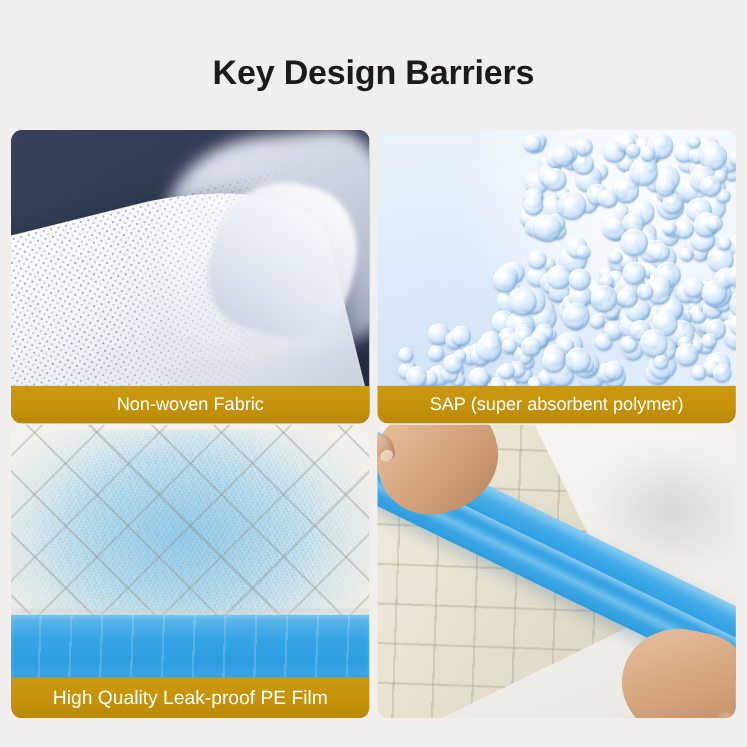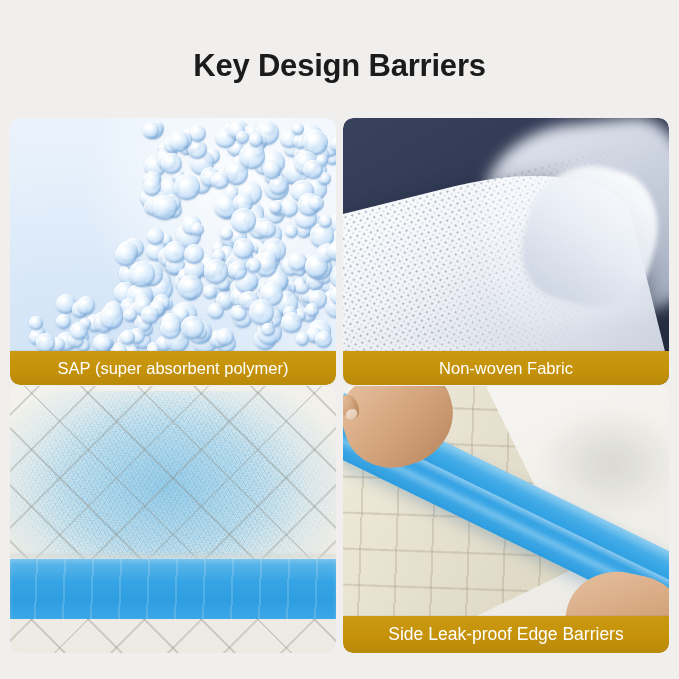--- a/index.html
+++ b/index.html
@@ -372,20 +372,33 @@
   }
 </style>
 </head>
 <body>
 
 <div class="page">
 
   <div class="page-title">Key Design Barriers</div>
 
   <div class="grid">
+
+    <div class="card card-top">
+      <div class="photo">
+        <div class="nw-bg"></div>
+        <div class="nw-blur-sheet"></div>
+        <div class="nw-sheet">
+          <div class="nw-dots"></div>
+        </div>
+        <div class="nw-curl"></div>
+        <div class="nw-shadow"></div>
+      </div>
+      <div class="caption">Non-woven Fabric</div>
+    </div>
 
     <div class="card card-top">
       <div class="photo">
         <div class="sap-bg"></div>
         <div class="sap-glow"></div>
         <div id="sap-beads" style="position: absolute; left: 0px; top: 0px; width: 326px; height: 267px;">
             <div class="bead" style="left:225.5px;top:67.6px;width:15.4px;height:15.4px;"></div>
             <div class="bead" style="left:139.9px;top:2.8px;width:13.9px;height:13.9px;"></div>
             <div class="bead" style="left:268.9px;top:43.1px;width:23.4px;height:23.4px;"></div>
             <div class="bead" style="left:282.1px;top:87.7px;width:13.4px;height:13.4px;"></div>
@@ -719,59 +732,46 @@
             <div class="bead" style="left:40.0px;top:218.8px;width:15.2px;height:15.2px;"></div>
             <div class="bead" style="left:19.2px;top:197.9px;width:13.7px;height:13.7px;"></div>
             <div class="bead" style="left:82.6px;top:215.6px;width:19.7px;height:19.7px;"></div>
             <div class="bead" style="left:60.2px;top:204.0px;width:18.3px;height:18.3px;"></div>
             <div class="bead" style="left:25.9px;top:215.3px;width:19.3px;height:19.3px;"></div>
           </div>
       </div>
       <div class="caption">SAP (super absorbent polymer)</div>
     </div>
 
-    <div class="card card-top">
-      <div class="photo">
-        <div class="nw-bg"></div>
-        <div class="nw-blur-sheet"></div>
-        <div class="nw-sheet">
-          <div class="nw-dots"></div>
-        </div>
-        <div class="nw-curl"></div>
-        <div class="nw-shadow"></div>
-      </div>
-      <div class="caption">Non-woven Fabric</div>
-    </div>
-
     <div class="card card-bottom">
       <div class="photo">
         <div class="pe-bg"></div>
         <div class="pe-core"></div>
         <div class="pe-fibers"></div>
         <div class="pe-quilt"></div>
         <div class="pe-seam"></div>
         <div class="pe-film-strip"></div>
       </div>
+      <div class="caption">High Quality Leak-proof PE Film</div>
     </div>
 
     <div class="card card-bottom">
       <div class="photo">
         <div class="eb-bg"></div>
         <div class="eb-shadow"></div>
         <div class="eb-pad">
           <div class="eb-pad-quilt"></div>
         </div>
         <div class="eb-strip"></div>
         <div class="eb-strip-fold"></div>
         <div class="hand hand-tl">
           <div class="hand-tl-finger"></div>
           <div class="hand-tl-nail"></div>
         </div>
         <div class="hand hand-br">
           <div class="hand-br-finger"></div>
           <div class="hand-br-nail"></div>
         </div>
       </div>
-      <div class="caption">Side Leak-proof Edge Barriers</div>
     </div>
 
   </div>
 </div>
 
 </body></html>

